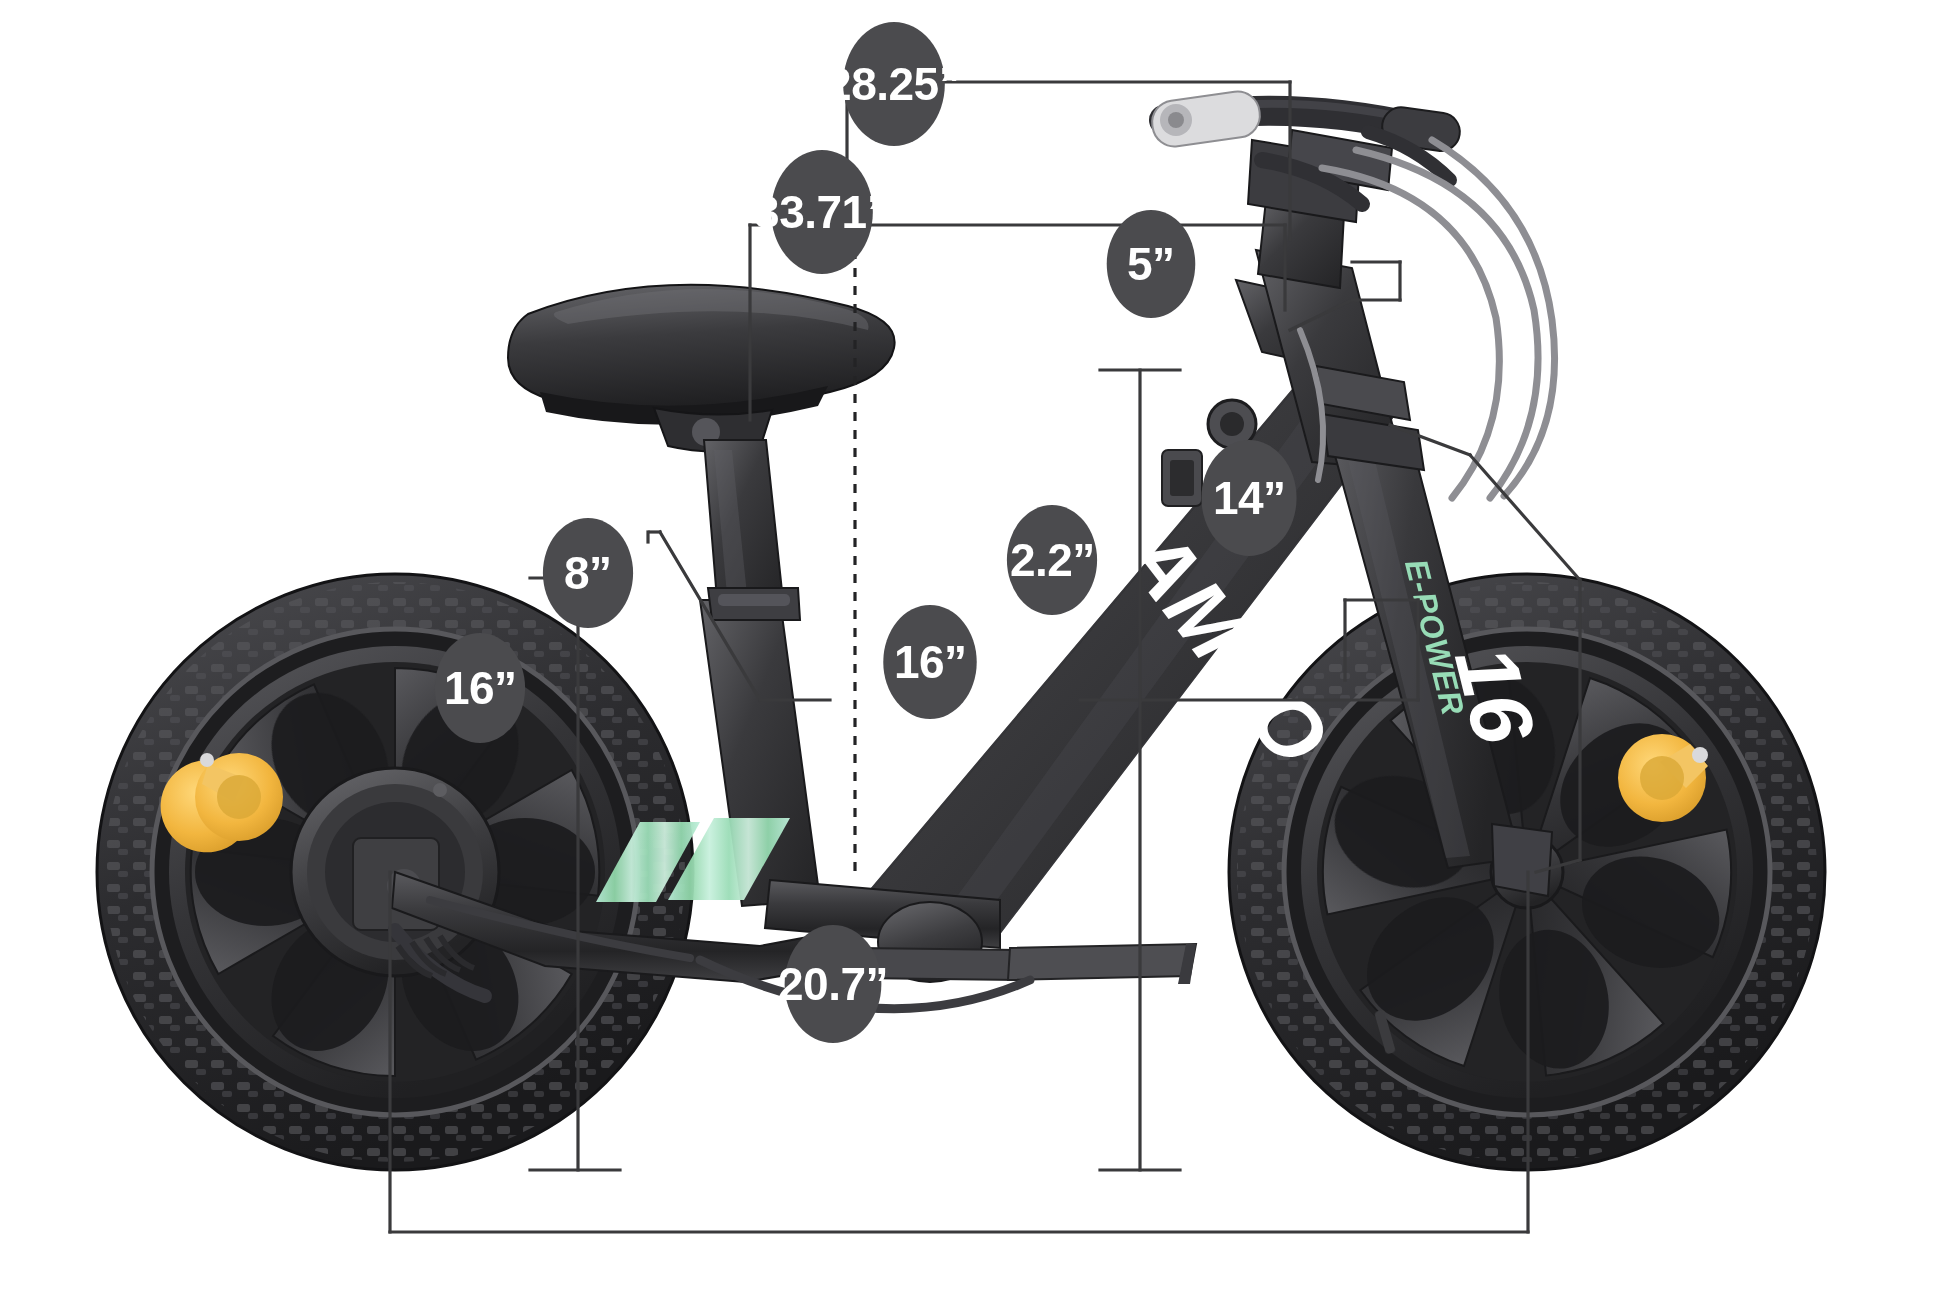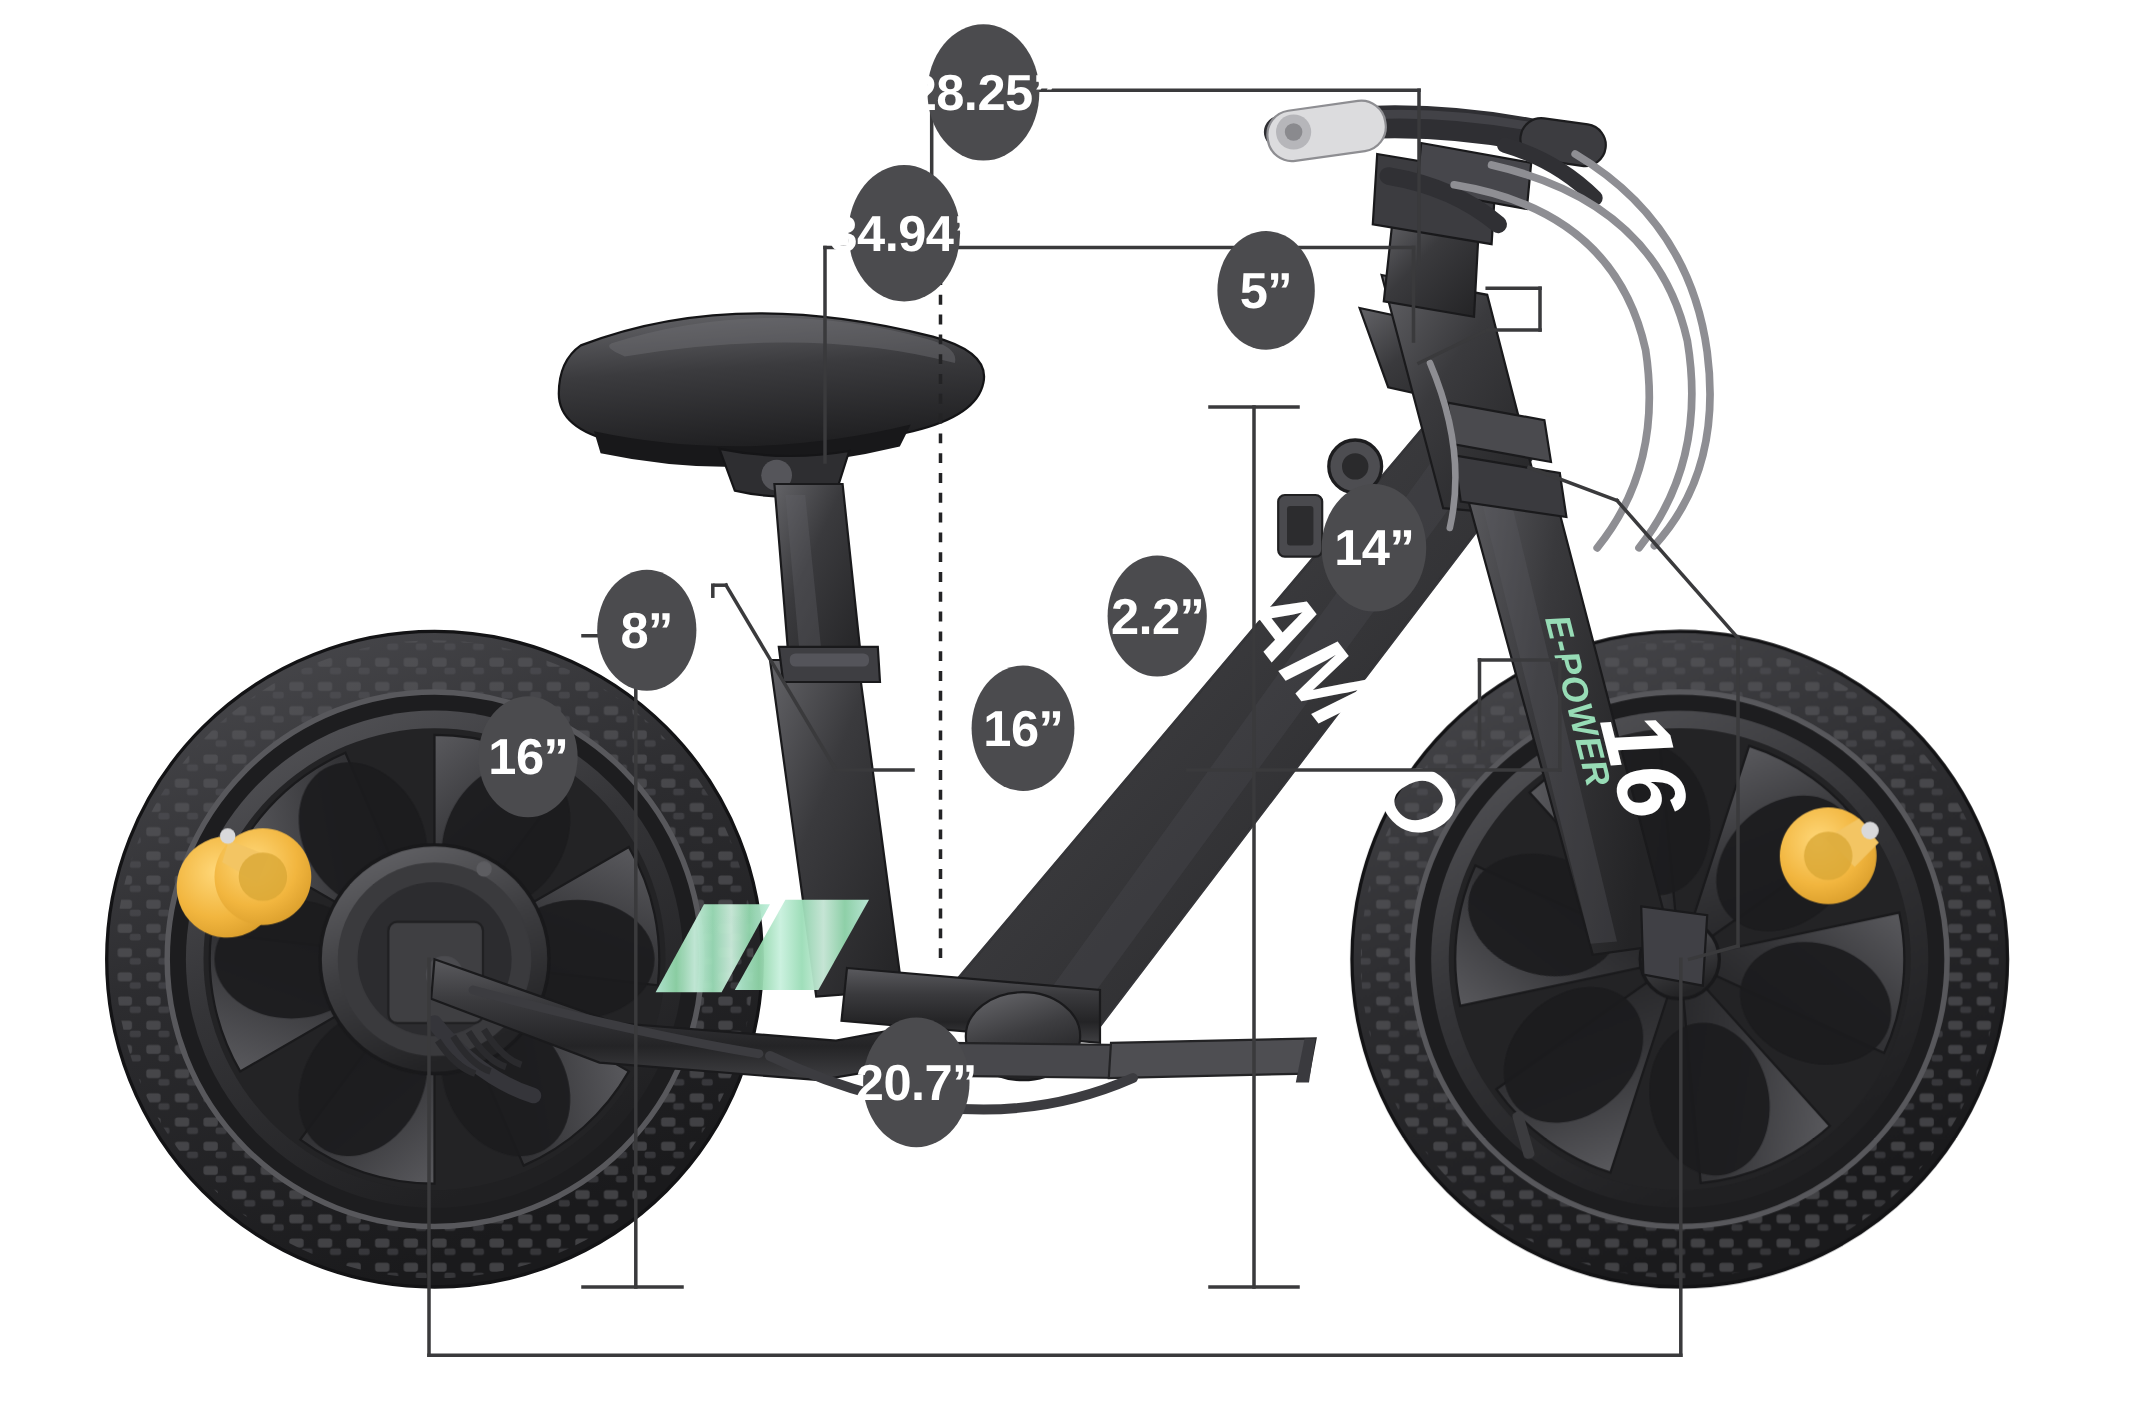--- a/index.html
+++ b/index.html
@@ -377,21 +377,21 @@
       <path d="M1528 872 L1528 1232"></path>
     </g>
 
     <path d="M855 250 L855 880" stroke="#232325" stroke-width="3.2" stroke-dasharray="9 9" fill="none"></path>
   </svg>
 
   <div class="badge b-28" style="background: rgb(75, 75, 78); color: rgb(255, 255, 255);">
       <span>28.25”</span>
     </div>
   <div class="badge b-23" style="background: rgb(75, 75, 78); color: rgb(255, 255, 255);">
-      <span>34.94”</span>
+      <span>33.71”</span>
     </div>
   <div class="badge b-5" style="background: rgb(75, 75, 78); color: rgb(255, 255, 255);">
       <span>5”</span>
     </div>
   <div class="badge b-11" style="background: rgb(75, 75, 78); color: rgb(255, 255, 255);">
       <span>14”</span>
     </div>
   <div class="badge b-15" style="background: rgb(75, 75, 78); color: rgb(255, 255, 255);">
       <span>2.2”</span>
     </div>

